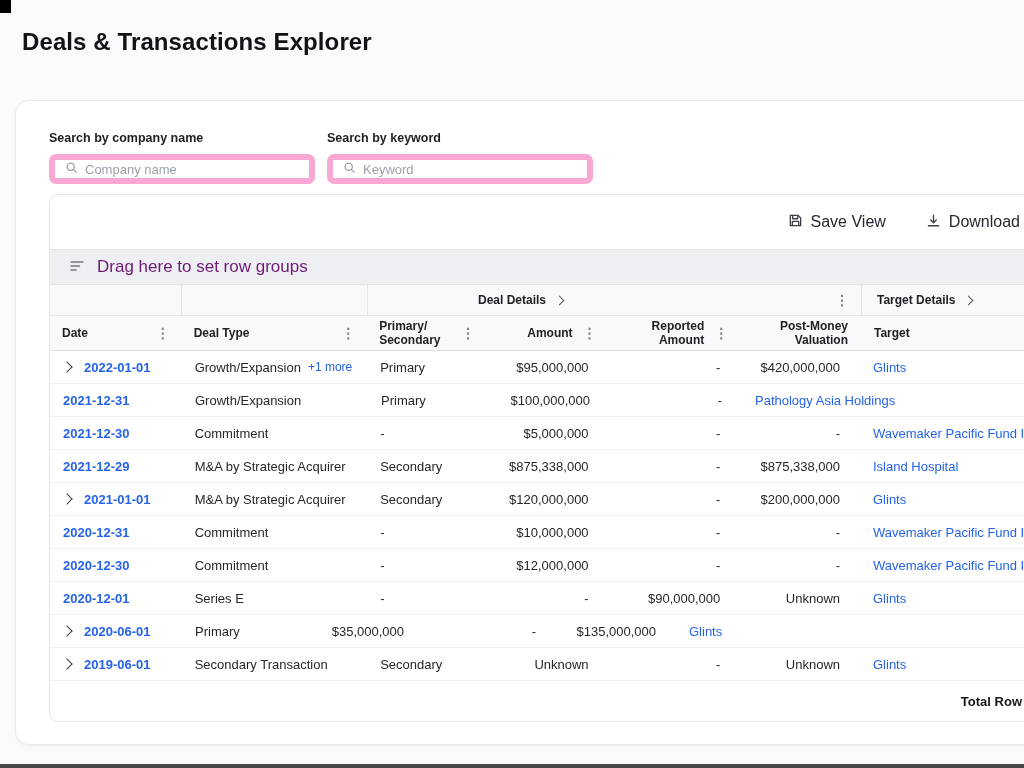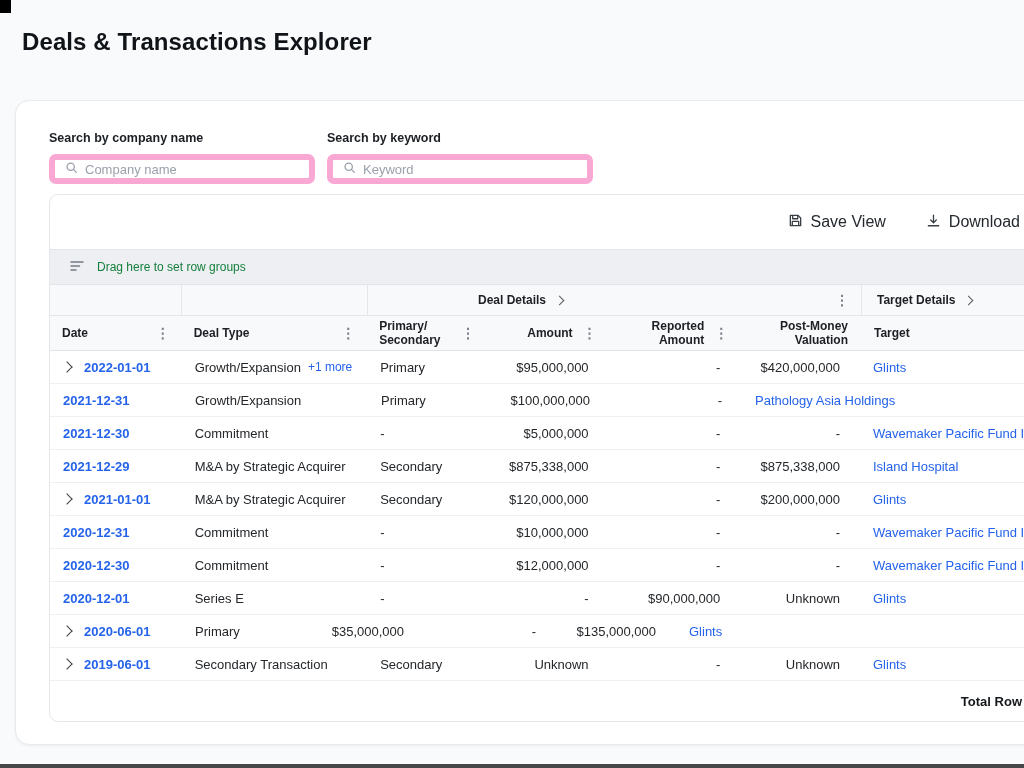--- a/index.html
+++ b/index.html
@@ -50,21 +50,21 @@
   .tool-btn {
     display:flex; align-items:center; gap:8px;
     background:none; border:none; font-family:inherit;
     font-size:16px; font-weight:500; color:#24292f; cursor:pointer;
   }
   .drag-band {
     height:36px; background:#edeff2;
     border-top:1px solid #e2e4e8; border-bottom:1px solid #e2e4e8;
     display:flex; align-items:center; padding-left:20px; gap:13px;
   }
-  .drag-hint { font-size:12px; color:#15803d; }
+  .drag-hint { font-size:17px; color:#701a75; }
 
   .group-row { display:flex; height:31px; background:#f8f9fb; border-bottom:1px solid #e4e6ea; }
   .group-cell { display:flex; align-items:center; border-right:1px solid #e4e6ea; font-size:12px; font-weight:700; color:#1c1f23; }
   .gc-0 { width:132px; }
   .gc-1 { width:186px; }
   .gc-2 { width:494px; padding-left:110px; }
   .gc-3 { flex:1; border-right:none; padding-left:15px; }
   .glabel { white-space:nowrap; }
   .gchev {
     width:7px; height:7px; margin-left:10px; flex:none;

